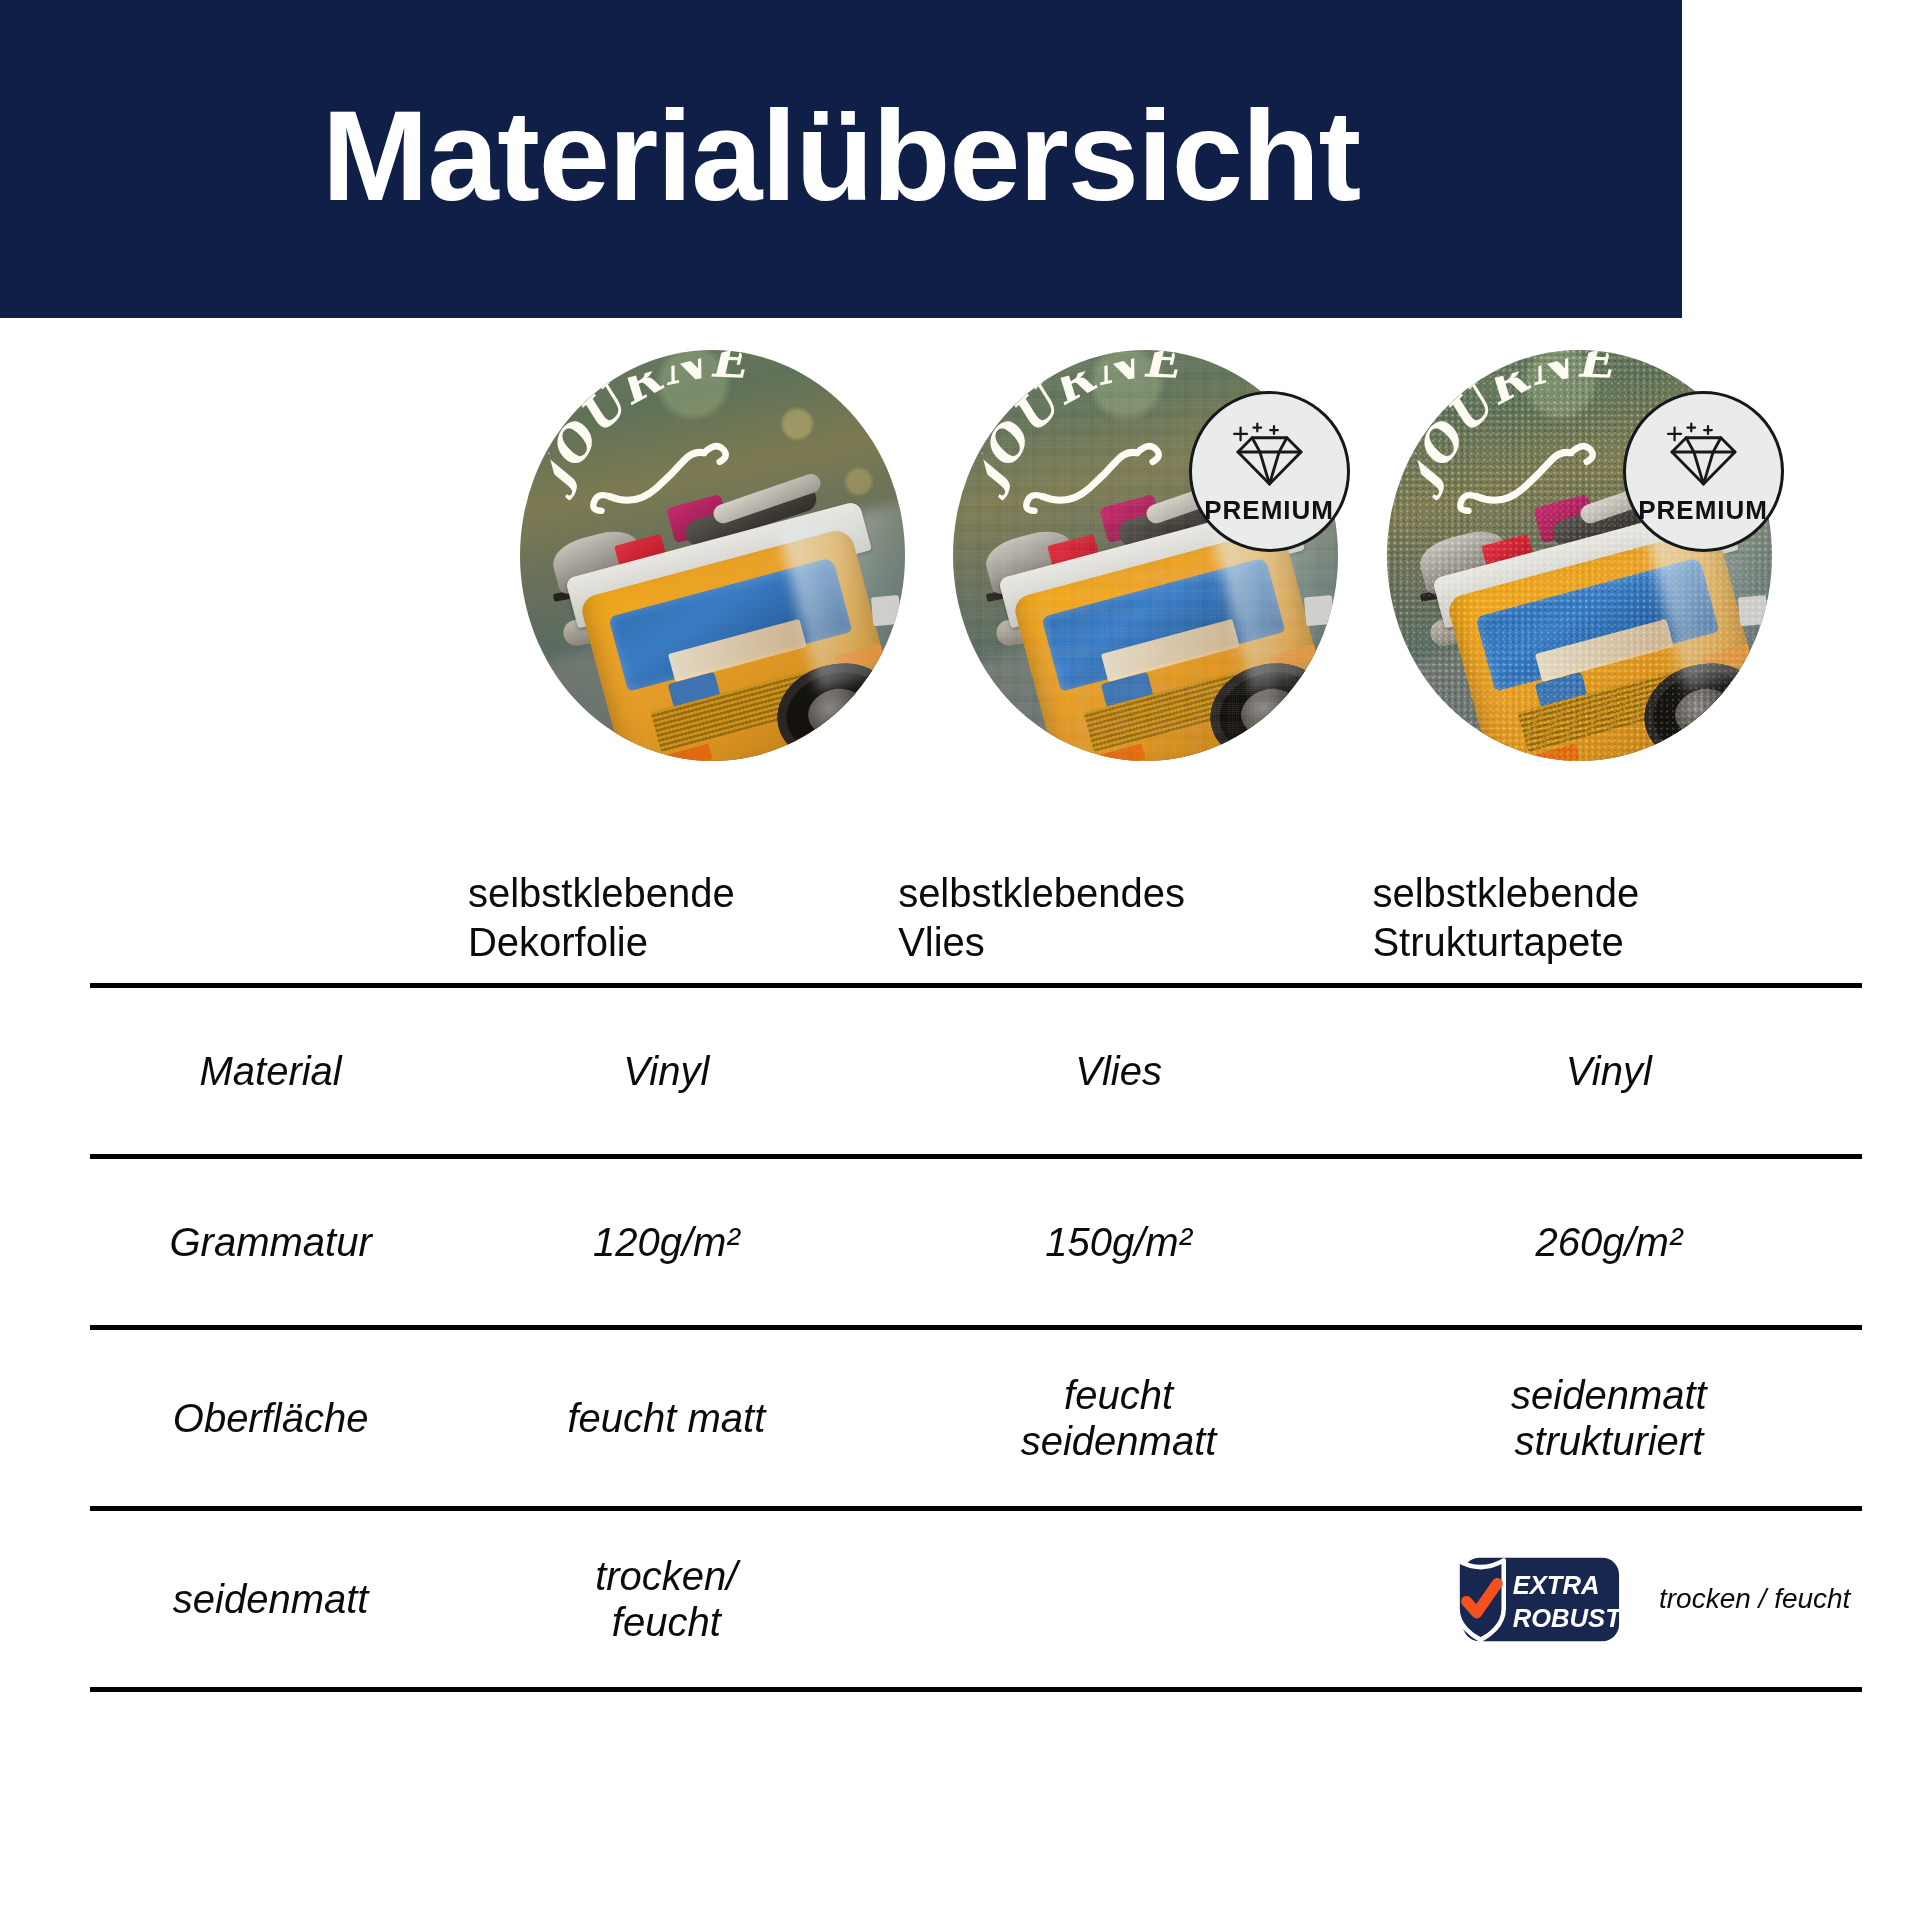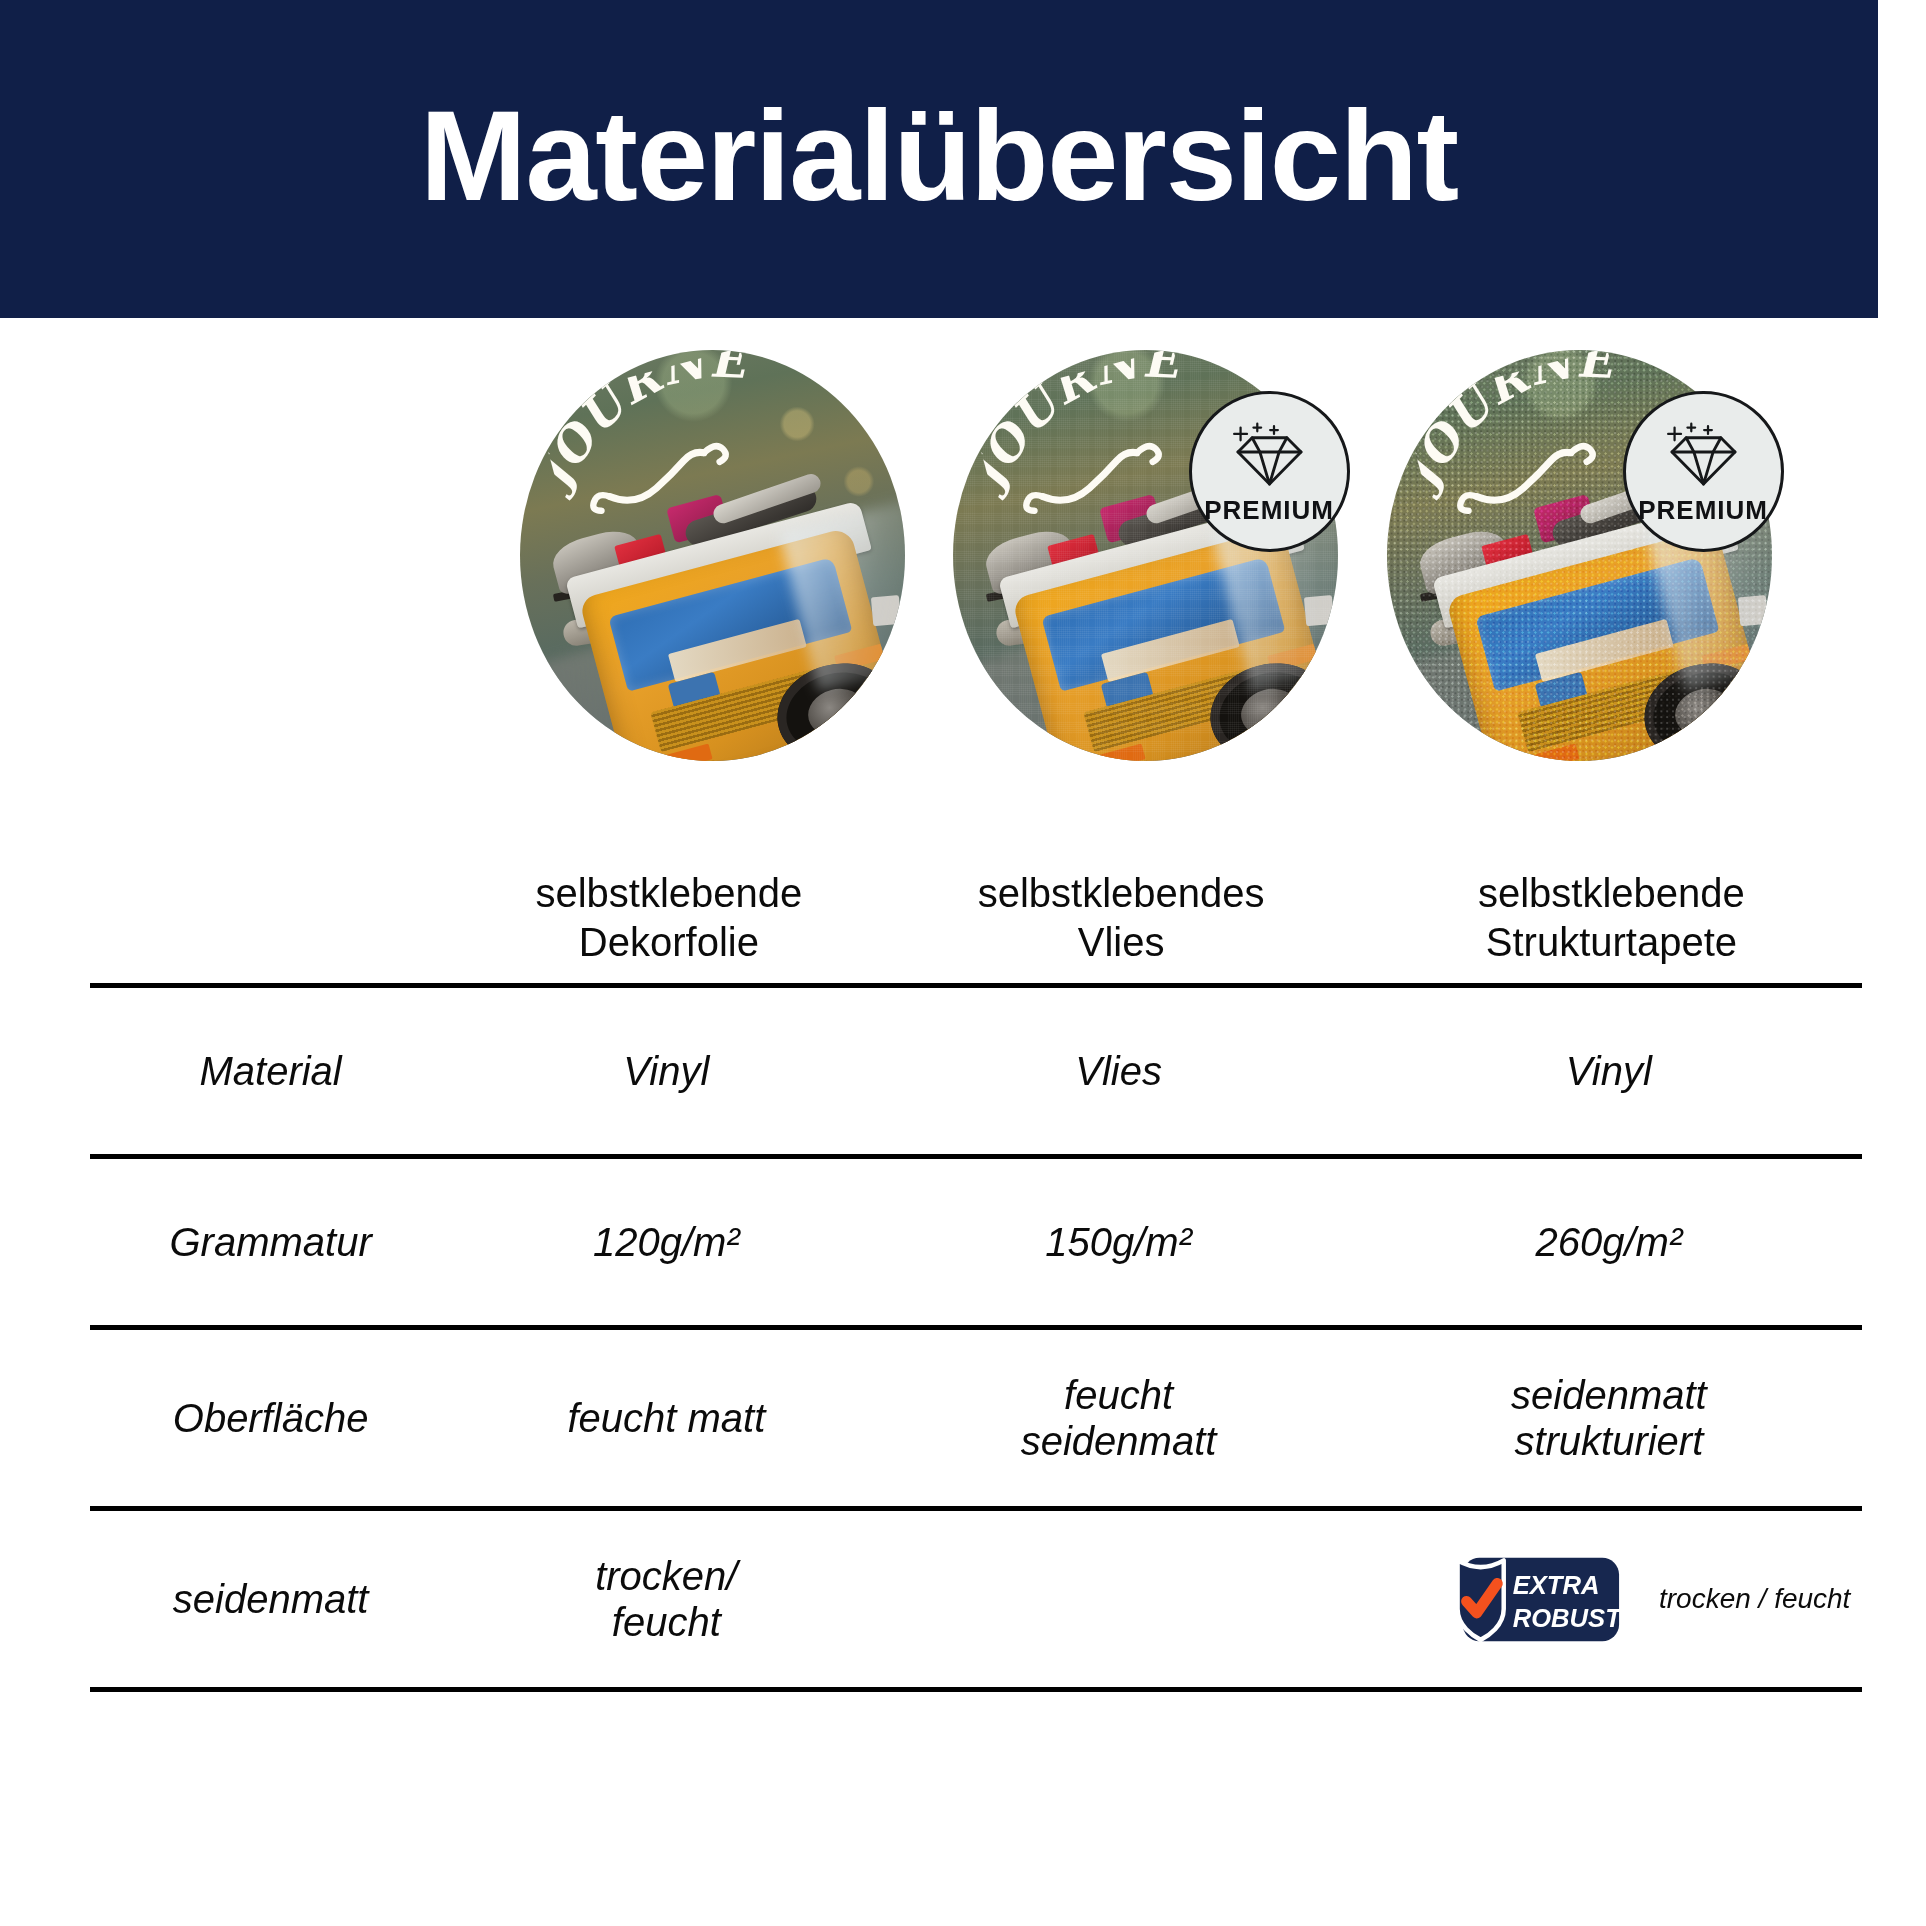--- a/index.html
+++ b/index.html
@@ -13,21 +13,21 @@
     font-family: "Liberation Sans", sans-serif;
     overflow: hidden;
     position: relative;
   }
 
   
   .header-band {
     position: absolute;
     left: 0;
     top: 0;
-    width: 1878px;
+    width: 1682px;
     height: 318px;
     background: #101F48;
     display: flex;
     align-items: center;
     justify-content: center;
   }
   .header-title {
     color: #ffffff;
     font-family: "Liberation Sans", sans-serif;
     font-weight: bold;
@@ -398,21 +398,21 @@
   
   td.vsep { border-left: 4.5px solid #000; }
   
   tr.rule > td { border-top: 5.8px solid #000; font-style: italic; }
   tr.last-rule > td { border-top: 5.8px solid #000; }
 
   tr.header-row td {
     vertical-align: top;
     padding-top: 9px;
     padding-bottom: 16.7px;
-    text-align: center;
+    text-align: left;
     font-size: 40px;
     line-height: 1.22;
   }
   tr.header-row td.hcell { padding-left: 16.7px; }
 
   tr.body-row td { height: 166px; }
   tr.tall-row td { height: 176px; }
 
   .two-line { display: block; }
 

